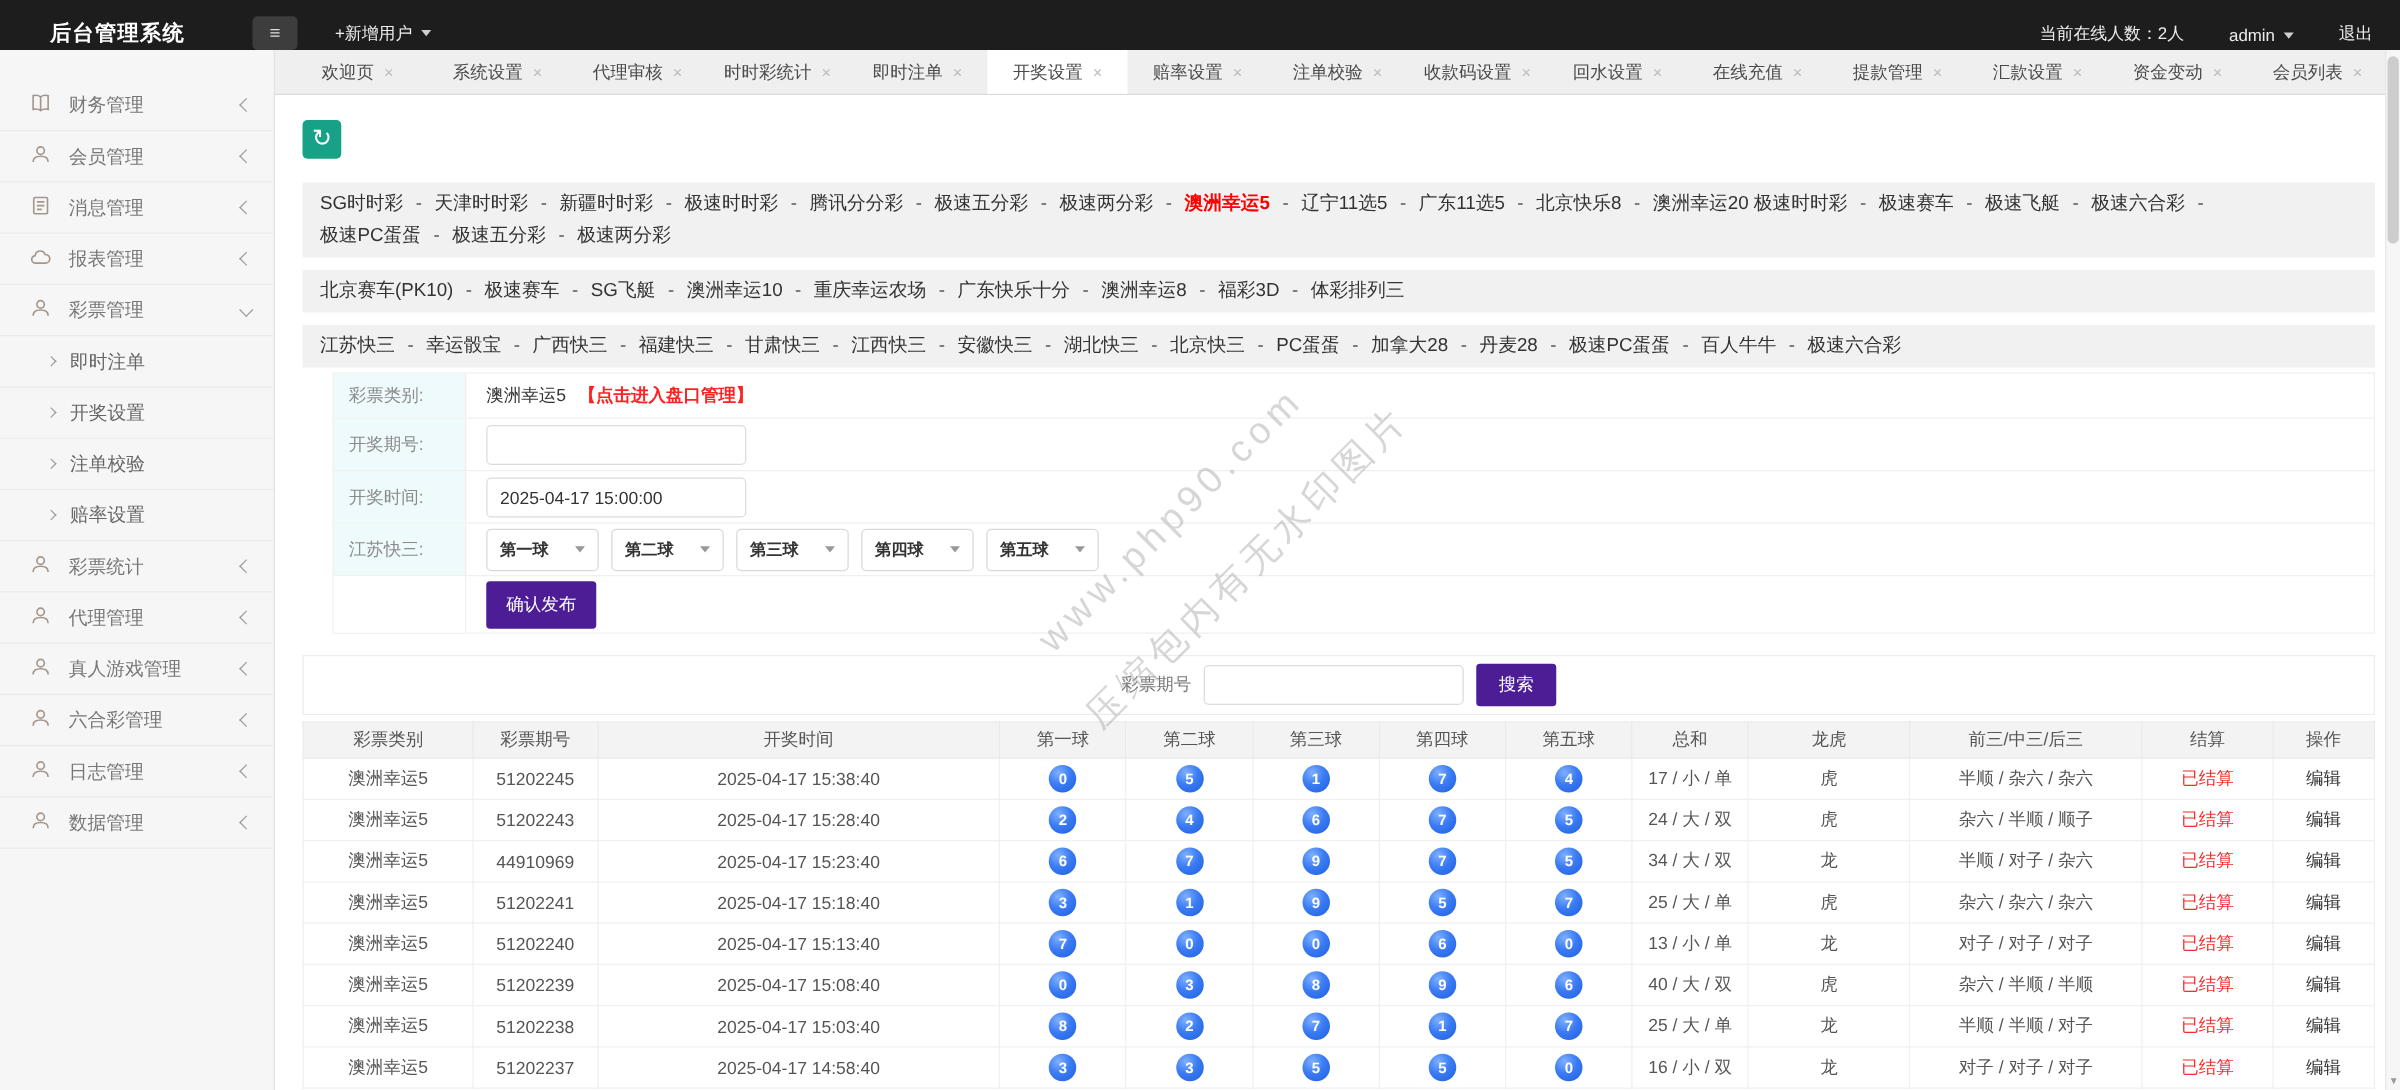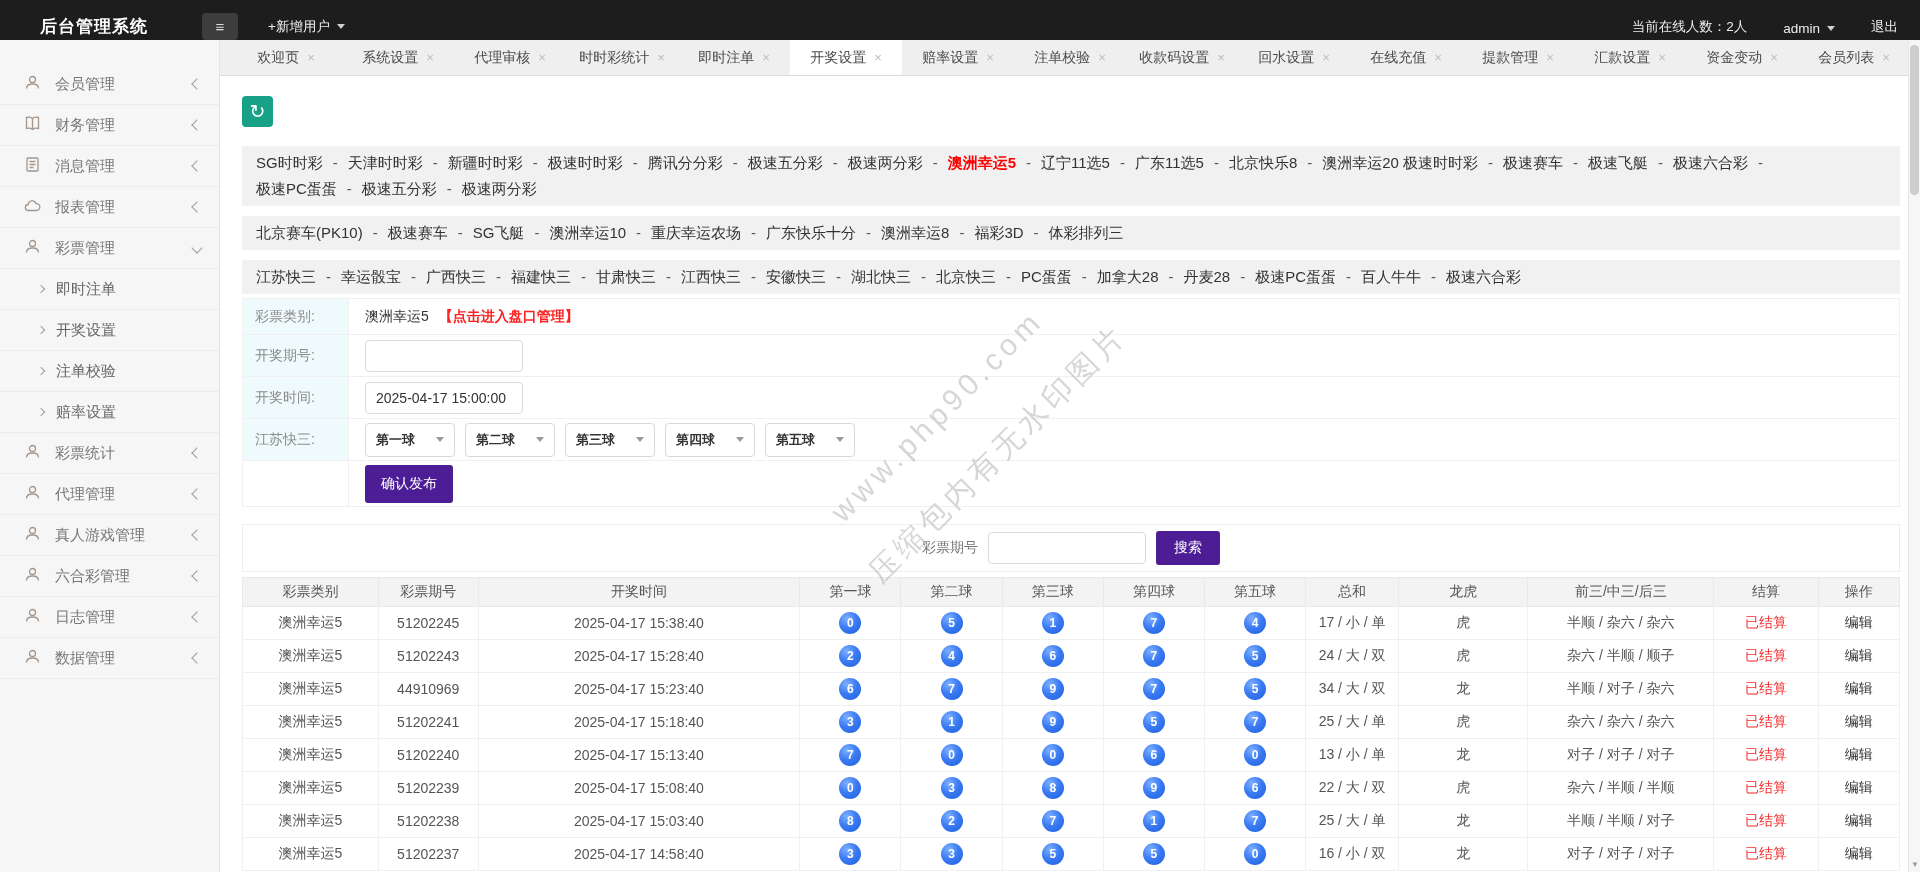--- a/index.html
+++ b/index.html
@@ -36,28 +36,28 @@
   .refresh-btn { width:31px; height:31px; background:#17a287; border:none; border-radius:4px; color:#fff; font-size:19px; line-height:1; display:flex; align-items:center; justify-content:center; cursor:pointer; margin-bottom:19px; }
 
   .cat-bar { background:#f1f1f1; padding:4px 14px; margin-bottom:10px; }
   .cat-bar.last { margin-bottom:4px; }
   .cat-line { line-height:26px; font-size:15px; white-space:nowrap; }
   .cat-link { color:#333; cursor:pointer; }
   .cat-link.active { color:#f00; font-weight:bold; }
   .cat-sep { color:#555; margin:0 10px; }
 
   
-  .form-box { border:1px solid #f0f0f0; border-bottom:none; margin-bottom:17px; }
+  .form-box { border:1px solid #f0f0f0; border-bottom:none; margin-bottom:17px;margin-left:24px; }
   .f-row { display:flex; align-items:stretch; border-bottom:1px solid #f0f0f0; }
   .f-row.h36{ height:36px; } .f-row.h42{ height:42px; } .f-row.h46{ height:46px; }
   .f-label { width:106px; flex-shrink:0; background:#eefafb; border-right:1px solid #f0f0f0; color:#8b8b8b; font-size:14px; display:flex; align-items:center; padding-left:12px; }
   .f-label.empty { background:#fff; }
   .f-value { flex:1; display:flex; align-items:center; gap:10px; padding:4px 16px; font-size:14px; color:#333; }
   .red-link { color:#f22; font-weight:bold; cursor:pointer; }
-  input.text { width:158px; height:32px; border:1px solid #dcdcdc; border-radius:4px; padding:0 10px; font-size:14px; color:#333; font-family:inherit; outline:none; }
+  input.text { width:208px; height:32px; border:1px solid #dcdcdc; border-radius:4px; padding:0 10px; font-size:14px; color:#333; font-family:inherit; outline:none; }
   .sel { width:90px; height:34px; border:1px solid #d9d9d9; border-radius:4px; background:#fff; display:flex; align-items:center; justify-content:space-between; padding:0 10px; font-size:13px; font-weight:bold; color:#333; cursor:pointer; }
   .sel .tri-down { border-top-color:#999; }
   .btn-teal { background:#4c1d95; border:none; border-radius:3px; color:#fff; font-size:14px; padding:10px 16px; cursor:pointer; font-family:inherit; }
   .btn-teal.small { padding:8px 18px; }
 
   
   .search-box { border:1px solid #ededed; height:48px; display:flex; align-items:center; justify-content:center; gap:10px; margin-bottom:5px; font-size:14px; color:#777; }
 
   
   table.data { width:100%; border-collapse:collapse; table-layout:fixed; }
@@ -98,32 +98,32 @@
       <span class="tri-down"></span>
     </span>
     <span class="drop">退出</span>
   </div>
 </div>
 
 <div class="main">
   <aside class="sidebar">
       <div class="side-item">
         <span class="side-ic"><svg width="17" height="17" viewBox="0 0 17 17" fill="none" stroke="#a5968c" stroke-width="1.3">
-            <circle cx="8.5" cy="5.5" r="3"></circle>
-            <path d="M2.5 14.5c0-3 2.7-4.5 6-4.5s6 1.5 6 4.5"></path>
-          </svg></span>
-        <span class="side-label">会员管理</span>
-        <span class="chev left"></span>
-      </div>
-      <div class="side-item">
-        <span class="side-ic"><svg width="17" height="17" viewBox="0 0 17 17" fill="none" stroke="#a5968c" stroke-width="1.3">
             <path d="M8.5 3.5c-1.5-1.2-4-1.5-6-1v11c2-.5 4.5-.2 6 1 1.5-1.2 4-1.5 6-1v-11c-2-.5-4.5-.2-6 1z"></path>
             <path d="M8.5 3.5v11"></path>
           </svg></span>
         <span class="side-label">财务管理</span>
+        <span class="chev left"></span>
+      </div>
+      <div class="side-item">
+        <span class="side-ic"><svg width="17" height="17" viewBox="0 0 17 17" fill="none" stroke="#a5968c" stroke-width="1.3">
+            <circle cx="8.5" cy="5.5" r="3"></circle>
+            <path d="M2.5 14.5c0-3 2.7-4.5 6-4.5s6 1.5 6 4.5"></path>
+          </svg></span>
+        <span class="side-label">会员管理</span>
         <span class="chev left"></span>
       </div>
       <div class="side-item">
         <span class="side-ic"><svg width="17" height="17" viewBox="0 0 17 17" fill="none" stroke="#a5968c" stroke-width="1.3">
             <rect x="3" y="2" width="11" height="13" rx="1"></rect>
             <path d="M5.5 5.5h6M5.5 8.5h6M5.5 11.5h4"></path>
           </svg></span>
         <span class="side-label">消息管理</span>
         <span class="chev left"></span>
       </div>
@@ -460,21 +460,21 @@
             </tr>
             <tr>
               <td>澳洲幸运5</td>
               <td>51202239</td>
               <td>2025-04-17 15:08:40</td>
               <td><span class="ball">0</span></td>
               <td><span class="ball">3</span></td>
               <td><span class="ball">8</span></td>
               <td><span class="ball">9</span></td>
               <td><span class="ball">6</span></td>
-              <td>22 / 大 / 双</td>
+              <td>40 / 大 / 双</td>
               <td>虎</td>
               <td>杂六 / 半顺 / 半顺</td>
               <td><span class="status">已结算</span></td>
               <td><span class="action">编辑</span></td>
             </tr>
             <tr>
               <td>澳洲幸运5</td>
               <td>51202238</td>
               <td>2025-04-17 15:03:40</td>
               <td><span class="ball">8</span></td>

